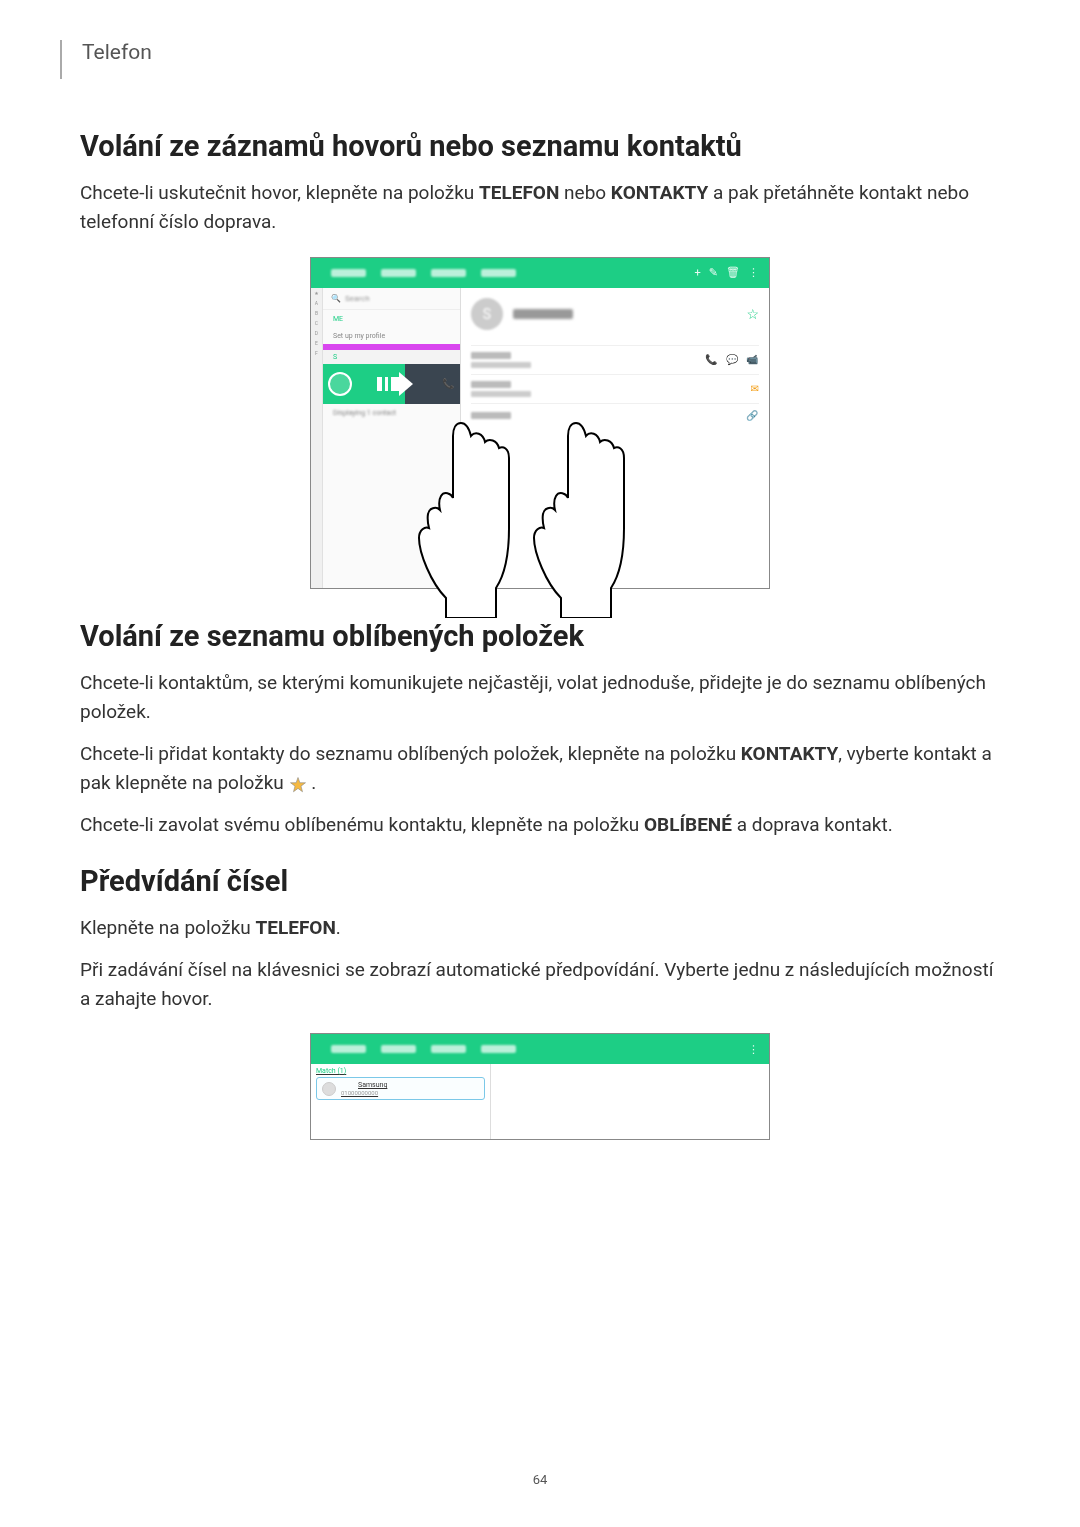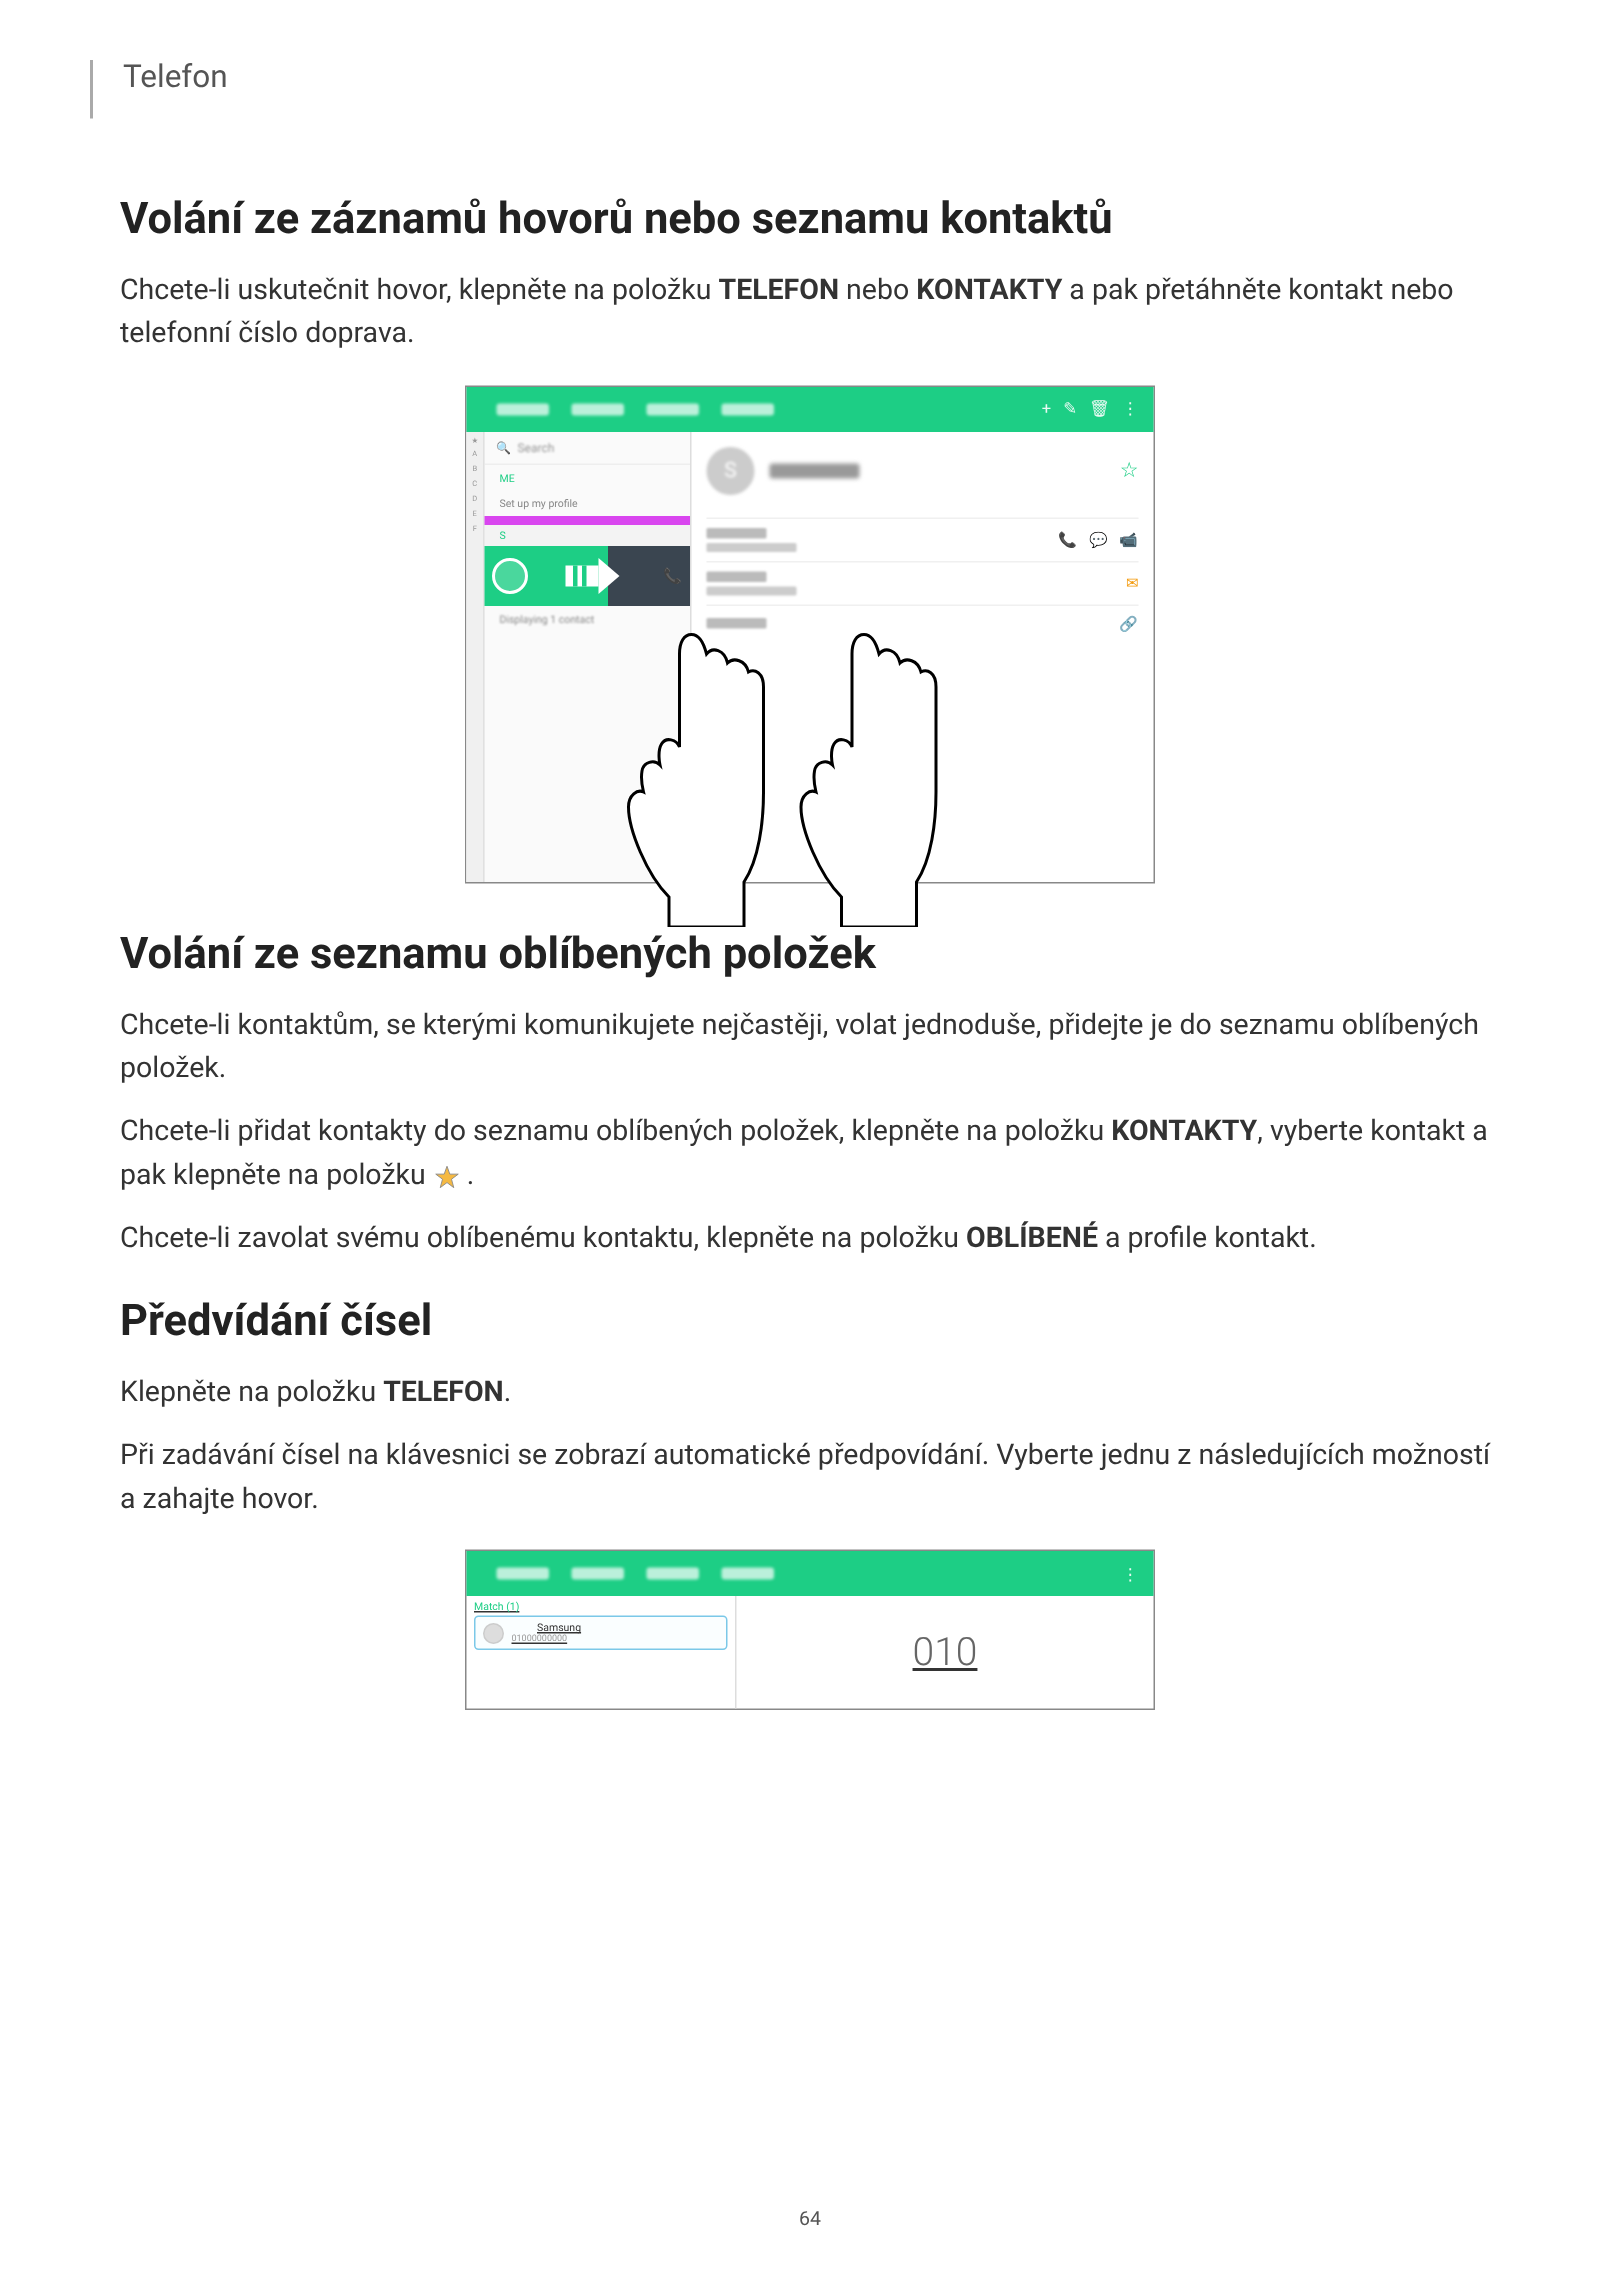--- a/index.html
+++ b/index.html
@@ -463,21 +463,21 @@
 </div>
 
 <h2>Volání ze seznamu oblíbených položek</h2>
 <p>Chcete-li kontaktům, se kterými komunikujete nejčastěji, volat jednoduše, přidejte je do seznamu oblíbených položek.</p>
 <p>
   <span>Chcete-li přidat kontakty do seznamu oblíbených položek, klepněte na položku </span><span class="bold">KONTAKTY</span><span>, vyberte kontakt a pak klepněte na položku </span><span class="star-inline"><svg viewBox="0 0 24 24">
         <path d="M12 2 L14.5 9 L22 9 L16 13.5 L18 21 L12 16.5 L6 21 L8 13.5 L2 9 L9.5 9 Z" fill="#f5b942" stroke="#888" stroke-width="0.8"></path>
       </svg></span><span> .</span>
 </p>
 <p>
-  <span>Chcete-li zavolat svému oblíbenému kontaktu, klepněte na položku </span><span class="bold">OBLÍBENÉ</span><span> a profile kontakt.</span>
+  <span>Chcete-li zavolat svému oblíbenému kontaktu, klepněte na položku </span><span class="bold">OBLÍBENÉ</span><span> a doprava kontakt.</span>
 </p>
 
 <h2>Předvídání čísel</h2>
 <p>
   <span>Klepněte na položku </span><span class="bold">TELEFON</span><span>.</span>
 </p>
 <p>Při zadávání čísel na klávesnici se zobrazí automatické předpovídání. Vyberte jednu z následujících možností a zahajte hovor.</p>
 
 <div class="figure">
   <div class="tablet-mock-2">
@@ -494,18 +494,17 @@
       <div class="dialer-left">
         <div class="match-label">Match (1)</div>
         <div class="contact-match">
           <div class="match-avatar"></div>
           <div>
             <div class="match-text">Samsung</div>
             <div class="match-number">01000000000</div>
           </div>
         </div>
       </div>
-      <div class="dialer-right">010</div>
     </div>
   </div>
 </div>
 
 <div class="page-number">64</div>
 
 </body></html>

